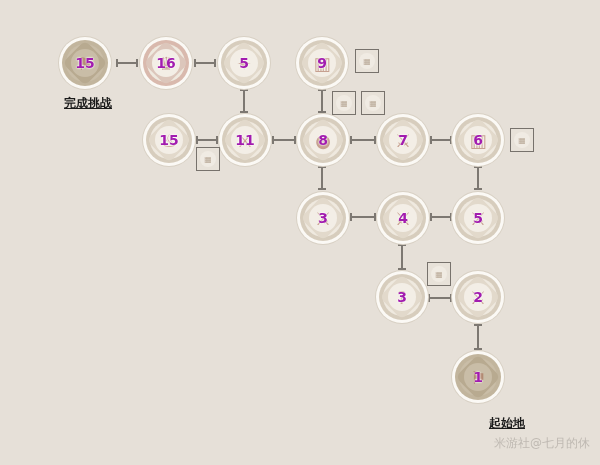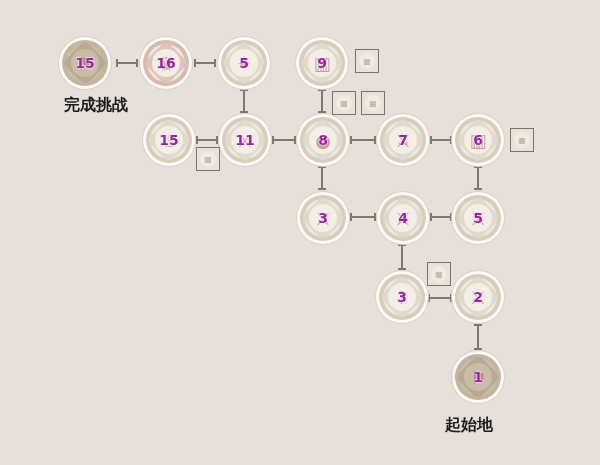--- a/index.html
+++ b/index.html
@@ -30,21 +30,21 @@
   .node.elite .ring { background:#d9b9ad; }
   .node.elite .diamond { background:#dcc6bb; }
   .node .glyph { position:absolute; left:0; top:0; width:52px; height:52px; display:flex;
           align-items:center; justify-content:center; font-size:18px; color:#a2614a; opacity:.55; }
   .node .num { position:absolute; left:0; top:0; width:52px; height:52px; display:flex;
           align-items:center; justify-content:center; font-size:14px; font-weight:bold;
           color:#a21caf; text-shadow:0 0 2px #fff, 0 0 2px #fff; }
   .box { position:absolute; width:22px; height:22px; border:1.5px solid #77726c; background:#e8e2d9; }
   .box .c { position:absolute; left:3px; top:3px; width:16px; height:16px; border-radius:50%; background:#f0ebe3;
           display:flex; align-items:center; justify-content:center; font-size:8px; color:#b7a795; }
-  .label { position:absolute; font-size:16px; font-weight:bold; color:#1b1b1b; }
+  .label { position:absolute; font-size:12px; font-weight:bold; color:#1b1b1b;text-decoration:underline; }
   .watermark { position:absolute; right:10px; bottom:13px; font-size:12px; color:#bfb9b2; }
 </style>
 </head>
 <body>
 
 <div class="map">
 
   <div class="edge h" style="left:116px;top:62px;width:22px;"></div>
   <div class="edge h" style="left:194px;top:62px;width:22px;"></div>
   <div class="edge v" style="left:243px;top:89px;height:24px;"></div>
@@ -199,14 +199,15 @@
       <div class="c">▦</div>
     </div>
   <div class="box" style="left:510px;top:128px;">
       <div class="c">▦</div>
     </div>
   <div class="box" style="left:427px;top:262px;">
       <div class="c">▦</div>
     </div>
 
   <div class="label" style="left:64px;top:95px;">完成挑战</div>
-  <div class="label" style="left:445px;top:415px;">起始地</div>
+  <div class="label" style="left:489px;top:415px;">起始地</div>
+  <div class="watermark">米游社@七月的休</div>
 </div>
 
 </body></html>

